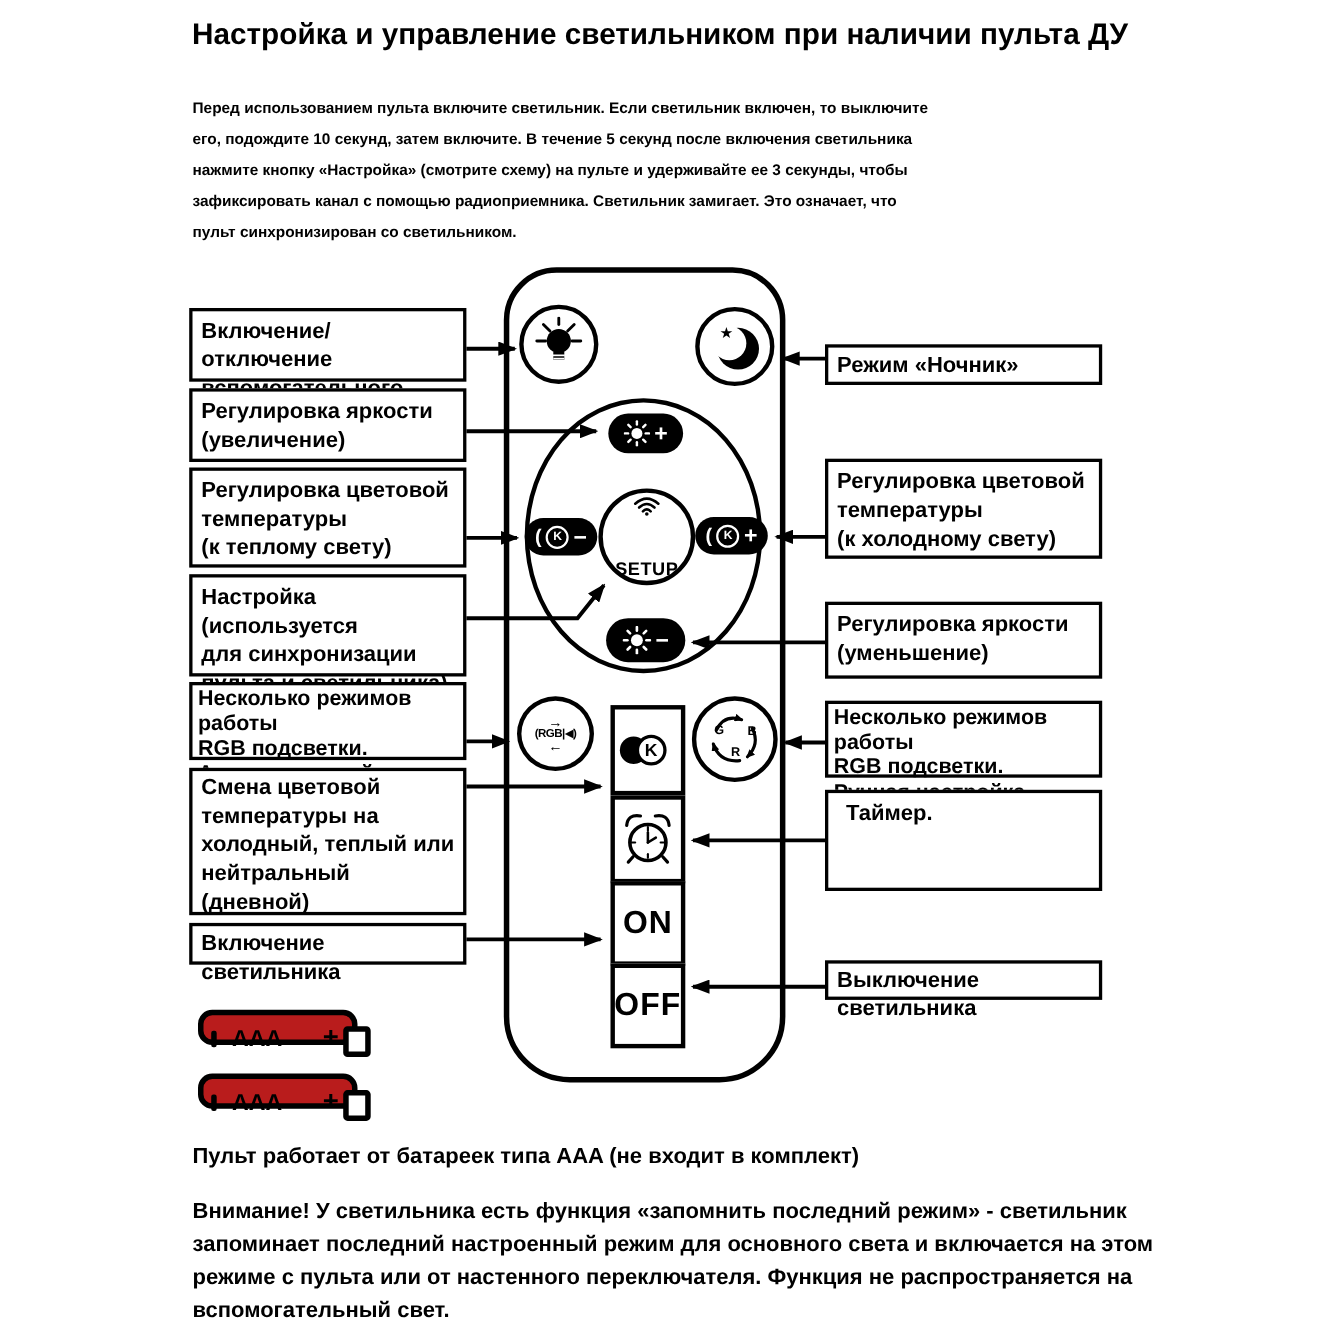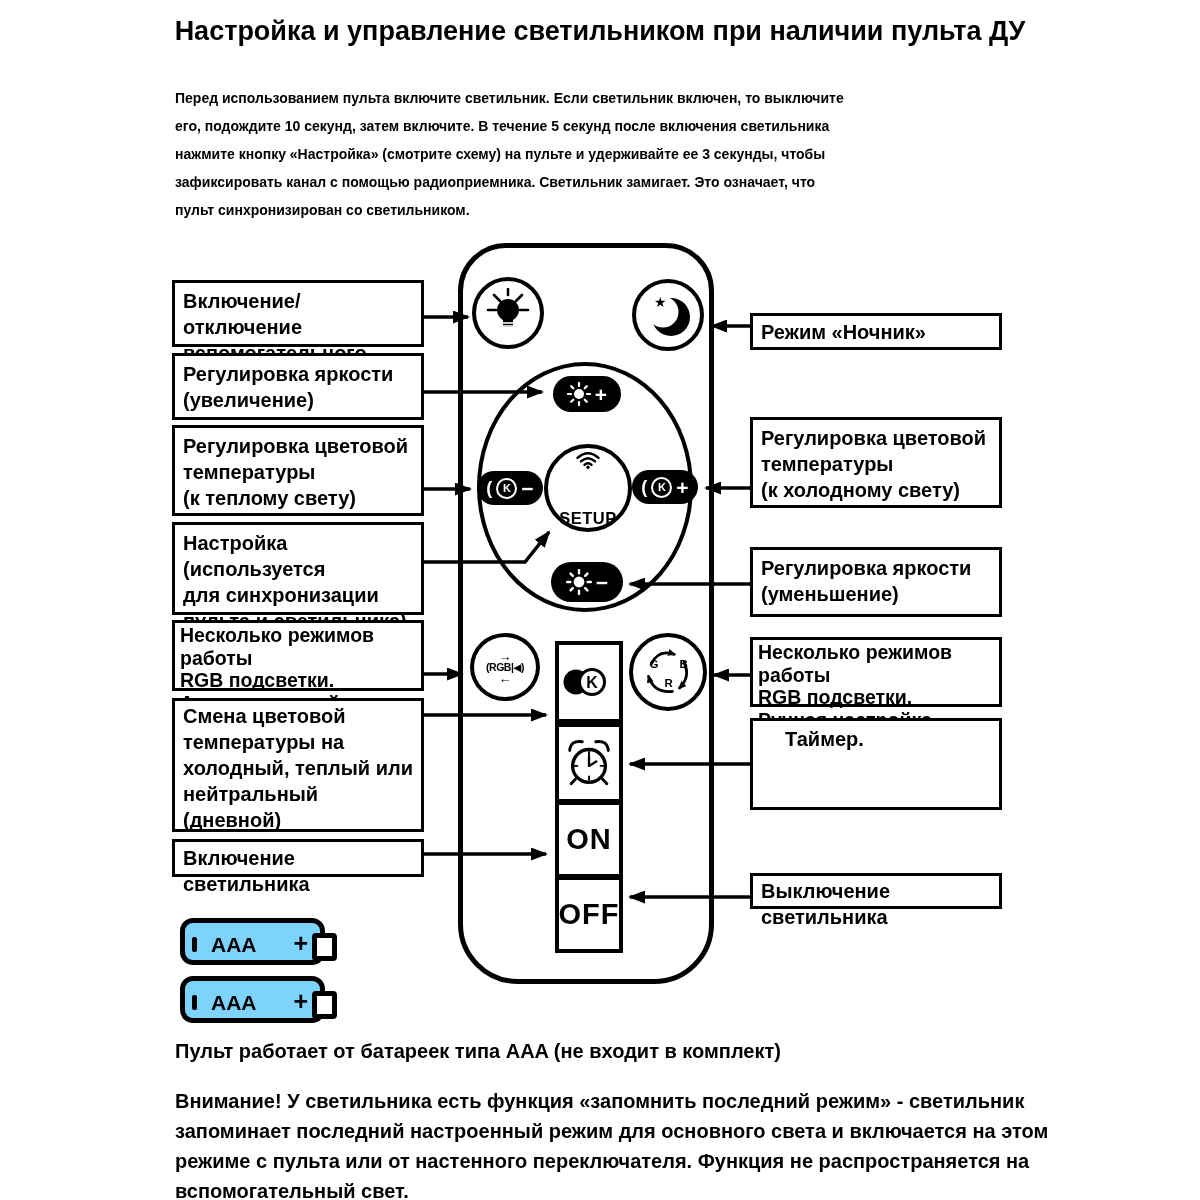--- a/index.html
+++ b/index.html
@@ -29,21 +29,21 @@
   .setuplbl{font-size:16.5px;font-weight:bold;letter-spacing:.5px;margin-top:1px;}
   .rgbauto{left:470px;top:633px;width:70px;height:68px;border:4px solid #000;border-radius:50%;background:#fff;
            display:flex;flex-direction:column;align-items:center;justify-content:center;line-height:11px;}
   .ra-a{font-size:13px;font-weight:bold;}
   .ra-m{font-size:10.5px;font-weight:bold;letter-spacing:-0.5px;}
   .cell{left:555px;width:68px;border:4px solid #000;background:#fff;display:flex;align-items:center;justify-content:center;}
   .onoff{font-size:29px;font-weight:bold;letter-spacing:1px;}
   .recycle{left:629px;top:633px;width:78px;height:78px;border:4px solid #000;border-radius:50%;background:#fff;
            display:flex;align-items:center;justify-content:center;}
   
-  .bat{left:180px;width:145px;height:47px;border:5px solid #000;border-radius:13px;background:#7dd3fc;}
+  .bat{left:180px;width:145px;height:32px;border:5px solid #000;border-radius:13px;background:#b91c1c;}
   .bat .term{position:absolute;left:7px;top:14px;width:5px;height:15px;background:#000;border-radius:2px;}
   .bat .typ{position:absolute;left:26px;top:10px;font-size:21px;font-weight:bold;}
   .bat .pls{position:absolute;right:12px;top:6px;font-size:25px;font-weight:bold;}
   .bat .nub{position:absolute;right:-17px;top:10px;width:15px;height:18px;border:5px solid #000;
             border-radius:4px;background:#fff;}
   .arrows{left:0;top:0;width:1200px;height:1200px;pointer-events:none;}
 </style>
 </head>
 <body>
 
@@ -218,21 +218,21 @@
 
   <div class="abs co" style="left:750px;top:293px;width:252px;height:37px;padding:3px 8px;margin-top:20px;">Режим «Ночник»</div>
   <div class="abs co" style="left:750px;top:417px;width:252px;height:91px;">Регулировка цветовой
 температуры
 (к холодному свету)</div>
   <div class="abs co" style="left:750px;top:547px;width:252px;height:70px;">Регулировка яркости
 (уменьшение)</div>
   <div class="abs co tight" style="left:750px;top:637px;width:252px;height:70px;">Несколько режимов работы
 RGB подсветки.
 Ручная настройка.</div>
-  <div class="abs co" style="left:750px;top:718px;width:252px;height:92px;padding-left:32px;">Таймер.</div>
+  <div class="abs co" style="left:750px;top:718px;width:252px;height:92px;padding-left:16px;">Таймер.</div>
   <div class="abs co" style="left:750px;top:873px;width:252px;height:36px;padding:2px 8px;">Выключение светильника</div>
 
   <div class="abs bat" style="top:918px;">
     <span class="term"></span>
     <span class="typ">AAA</span>
     <span class="pls">+</span>
     <span class="nub"></span>
   </div>
   <div class="abs bat" style="top:976px;">
     <span class="term"></span>

